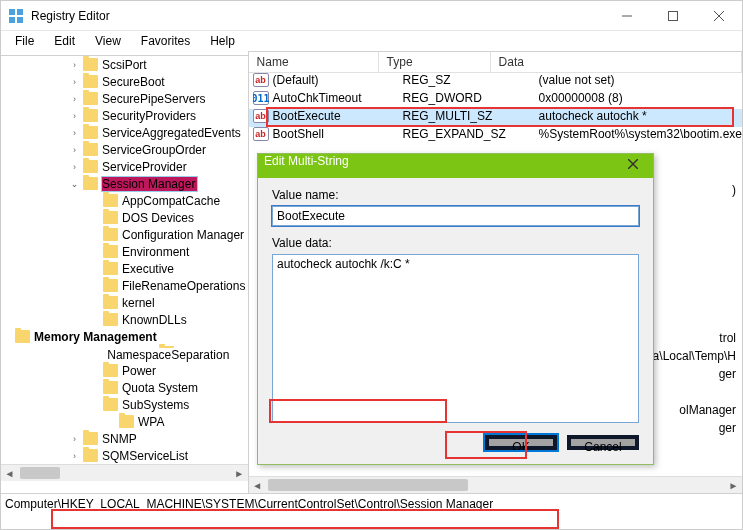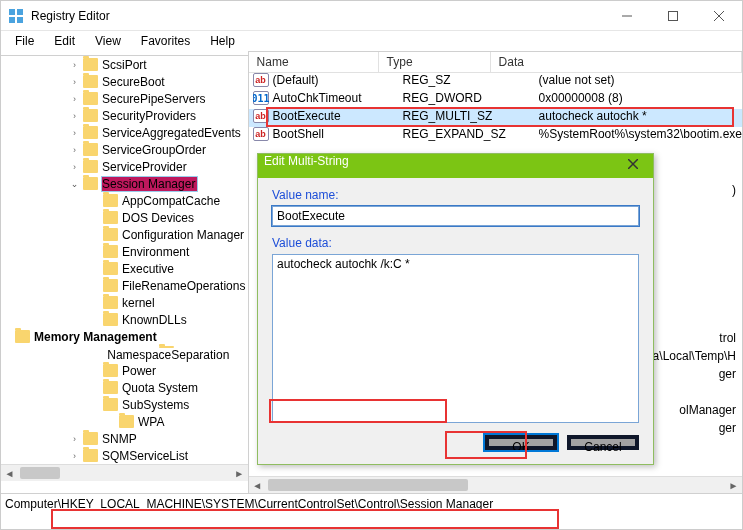--- a/index.html
+++ b/index.html
@@ -170,21 +170,21 @@
     display:flex;
     padding: 0 6px;
   }
   .dlg-close {
     margin-left:auto;
     width:28px;height:20px;
     display:flex;align-items:center;justify-content:center;
     color:#333;
   }
   .dlg-body { padding: 10px 14px 4px; flex:1; display:flex;flex-direction:column;}
-  .field-label { margin-bottom: 4px; color: #1d4ed8; }
+  .field-label { margin-bottom: 4px; color: #000000; }
   .text-input {
     width: 100%;
     height: 20px;
     border: 1px solid #7aa5d6;
     outline: 1px solid #3a79c7;
     padding: 1px 4px;
     font: inherit;
     background:#fff;
   }
   .textarea {

